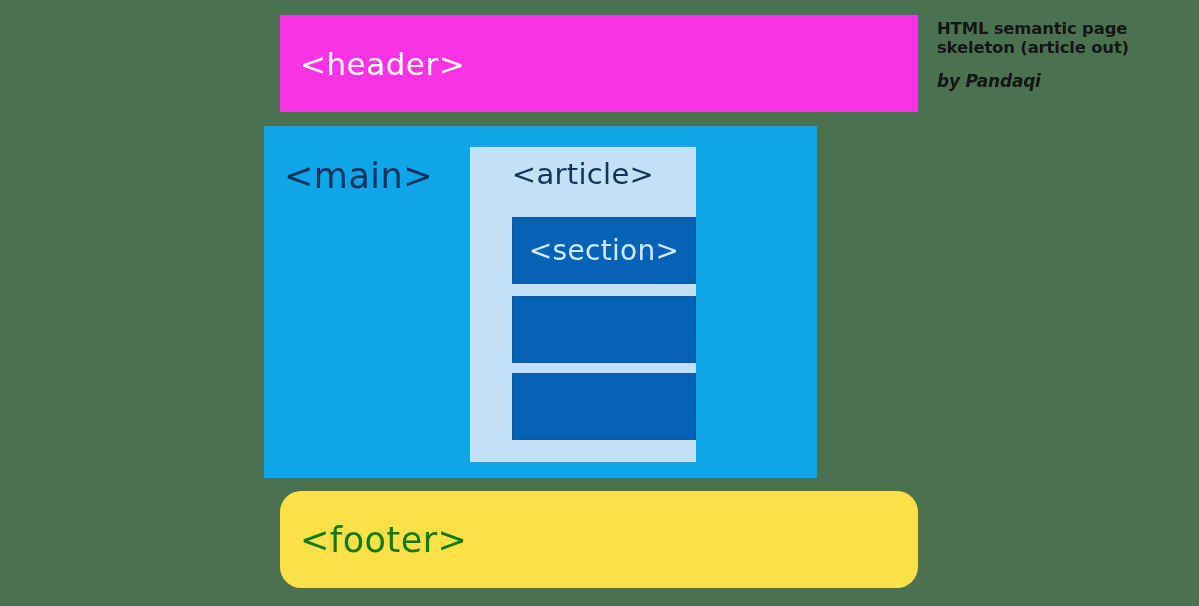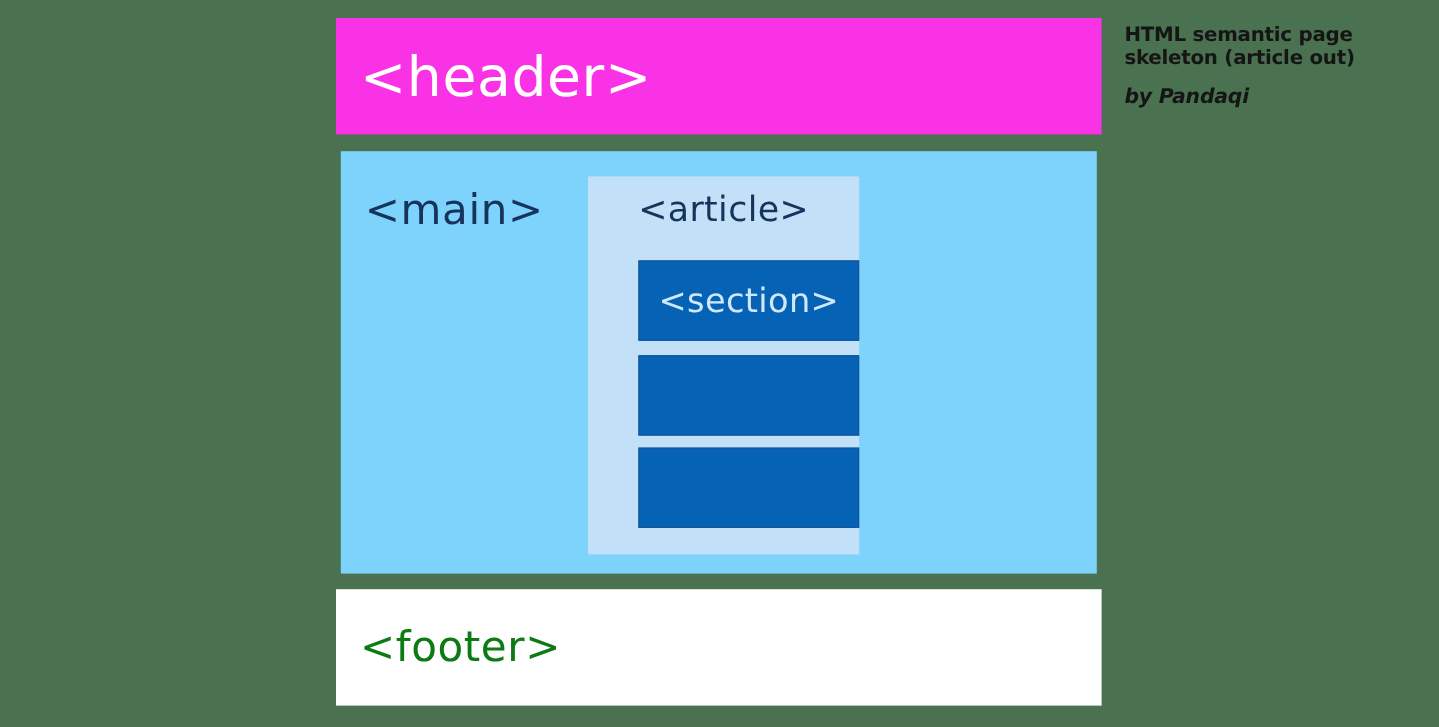--- a/index.html
+++ b/index.html
@@ -30,33 +30,33 @@
     left: 280px;
     top: 15px;
     width: 638px;
     height: 97px;
     background: #fa32e6;
     display: flex;
     align-items: center;
   }
   #header-block .tag-label {
     color: #ffffff;
-    font-size: 46px;
+    font-size: 31px;
     font-weight: 400;
     letter-spacing: 0.5px;
     margin-left: 20px;
   }
 
   
   #main-block {
-    left: 284px;
+    left: 264px;
     top: 126px;
-    width: 630px;
+    width: 553px;
     height: 352px;
-    background: #7dd3fc;
+    background: #0ea5e9;
   }
   #main-block > .tag-label {
     position: absolute;
     left: 20px;
     top: 30px;
     color: #16335c;
     font-size: 35px;
     font-weight: 400;
     letter-spacing: 0.5px;
   }
@@ -107,23 +107,24 @@
     font-weight: 400;
     letter-spacing: 0.3px;
   }
 
   
   #footer-block {
     left: 280px;
     top: 491px;
     width: 638px;
     height: 97px;
-    background: #ffffff;
+    background: #fde047;
     display: flex;
     align-items: center;
+    border-radius: 21px;
   }
   #footer-block .tag-label {
     color: #0d7a14;
     font-size: 35px;
     font-weight: 400;
     letter-spacing: 0.5px;
     margin-left: 20px;
   }
 
   

